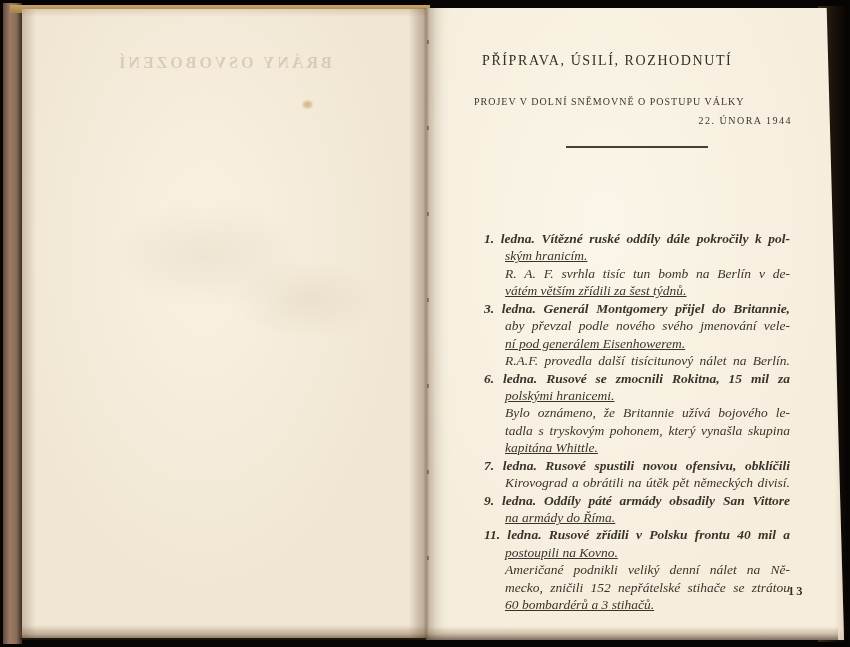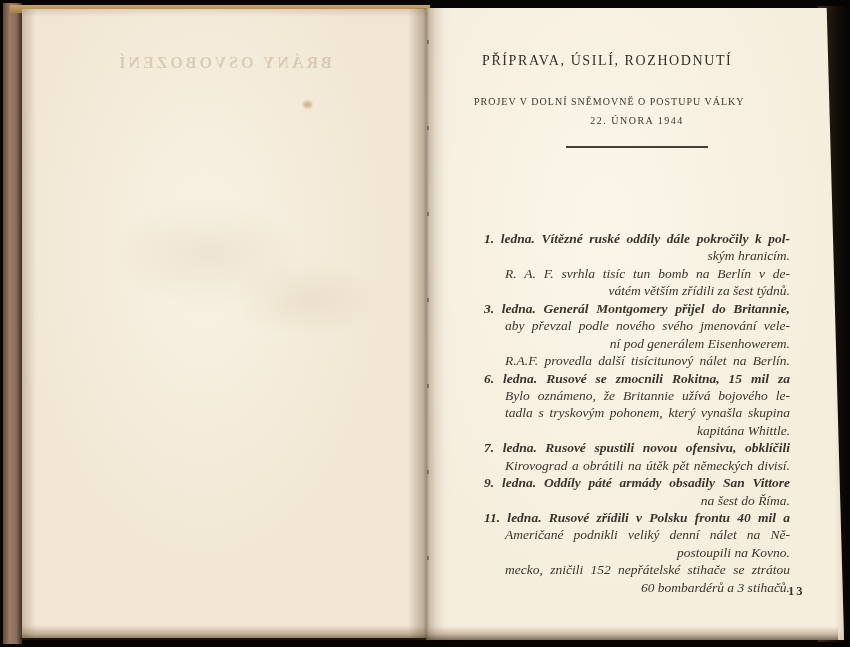--- a/index.html
+++ b/index.html
@@ -49,30 +49,30 @@
     background:radial-gradient(ellipse, rgba(170,140,100,.12), rgba(170,140,100,0) 70%);}
   .fox-dot{position:absolute;left:281px;top:92px;width:9px;height:7px;border-radius:50%;
     background:rgba(190,148,85,.55);filter:blur(.8px);}
 
   
   .rp-content{position:absolute;left:56px;top:0;width:310px;color:#39322a;}
   .title{position:absolute;left:0;top:45px;width:100%;
     font-size:14px;letter-spacing:1.6px;white-space:nowrap;color:#332e27;}
   .sub1{position:absolute;left:-8px;top:88px;width:326px;
     font-size:10px;letter-spacing:1px;white-space:nowrap;color:#3c362d;}
-  .sub2{position:absolute;left:0;top:107px;width:100%;text-align:center;
+  .sub2{position:absolute;left:0;top:107px;width:100%;text-align:right;
     font-size:10px;letter-spacing:1.5px;color:#3c362d;}
   .rule{position:absolute;left:84px;top:138px;width:142px;height:2px;background:#463f36;}
 
   .body-block{position:absolute;left:2px;top:222px;width:306px;
     font-style:italic;font-size:13.5px;line-height:17.45px;color:#3a332b;}
   .bl{height:17.45px;overflow:hidden;}
   .d{text-align:justify;text-align-last:justify;font-weight:bold;}
   .c{padding-left:21px;text-align:justify;text-align-last:justify;}
-  .f{padding-left:21px;text-align:right;}
+  .f{padding-left:21px;text-align:left;text-decoration:underline;}
 
   .pageno{position:absolute;left:306px;top:576px;font-size:12.5px;letter-spacing:2px;color:#39332b;font-weight:bold;}
 </style>
 </head>
 <body>
 
 <div class="frame">
   <div class="cover-left"></div>
   <div class="edge-top"></div>
   <div class="edge-right"></div>
@@ -94,30 +94,31 @@
       <div class="body-block">
         <div class="bl d">1. ledna. Vítězné ruské oddíly dále pokročily k pol-</div>
         <div class="bl f">ským hranicím.</div>
         <div class="bl c">R. A. F. svrhla tisíc tun bomb na Berlín v de-</div>
         <div class="bl f">vátém větším zřídili za šest týdnů.</div>
         <div class="bl d">3. ledna. Generál Montgomery přijel do Britannie,</div>
         <div class="bl c">aby převzal podle nového svého jmenování vele-</div>
         <div class="bl f">ní pod generálem Eisenhowerem.</div>
         <div class="bl c">R.A.F. provedla další tisícitunový nálet na Berlín.</div>
         <div class="bl d">6. ledna. Rusové se zmocnili Rokitna, 15 mil za</div>
+        <div class="bl f">polskými hranicemi.</div>
         <div class="bl c">Bylo oznámeno, že Britannie užívá bojového le-</div>
         <div class="bl c">tadla s tryskovým pohonem, který vynašla skupina</div>
         <div class="bl f">kapitána Whittle.</div>
         <div class="bl d">7. ledna. Rusové spustili novou ofensivu, obklíčili</div>
         <div class="bl c">Kirovograd a obrátili na útěk pět německých divisí.</div>
         <div class="bl d">9. ledna. Oddíly páté armády obsadily San Vittore</div>
-        <div class="bl f">na šest do Říma.</div>
+        <div class="bl f">na armády do Říma.</div>
         <div class="bl d">11. ledna. Rusové zřídili v Polsku frontu 40 mil a</div>
+        <div class="bl f">postoupili na Kovno.</div>
         <div class="bl c">Američané podnikli veliký denní nálet na Ně-</div>
-        <div class="bl f">postoupili na Kovno.</div>
         <div class="bl c">mecko, zničili 152 nepřátelské stihače se ztrátou</div>
         <div class="bl f">60 bombardérů a 3 stihačů.</div>
       </div>
 
       <div class="pageno">13</div>
     </div>
   </div>
 
   <div class="gutter"></div>
   <div class="stitches"></div>

